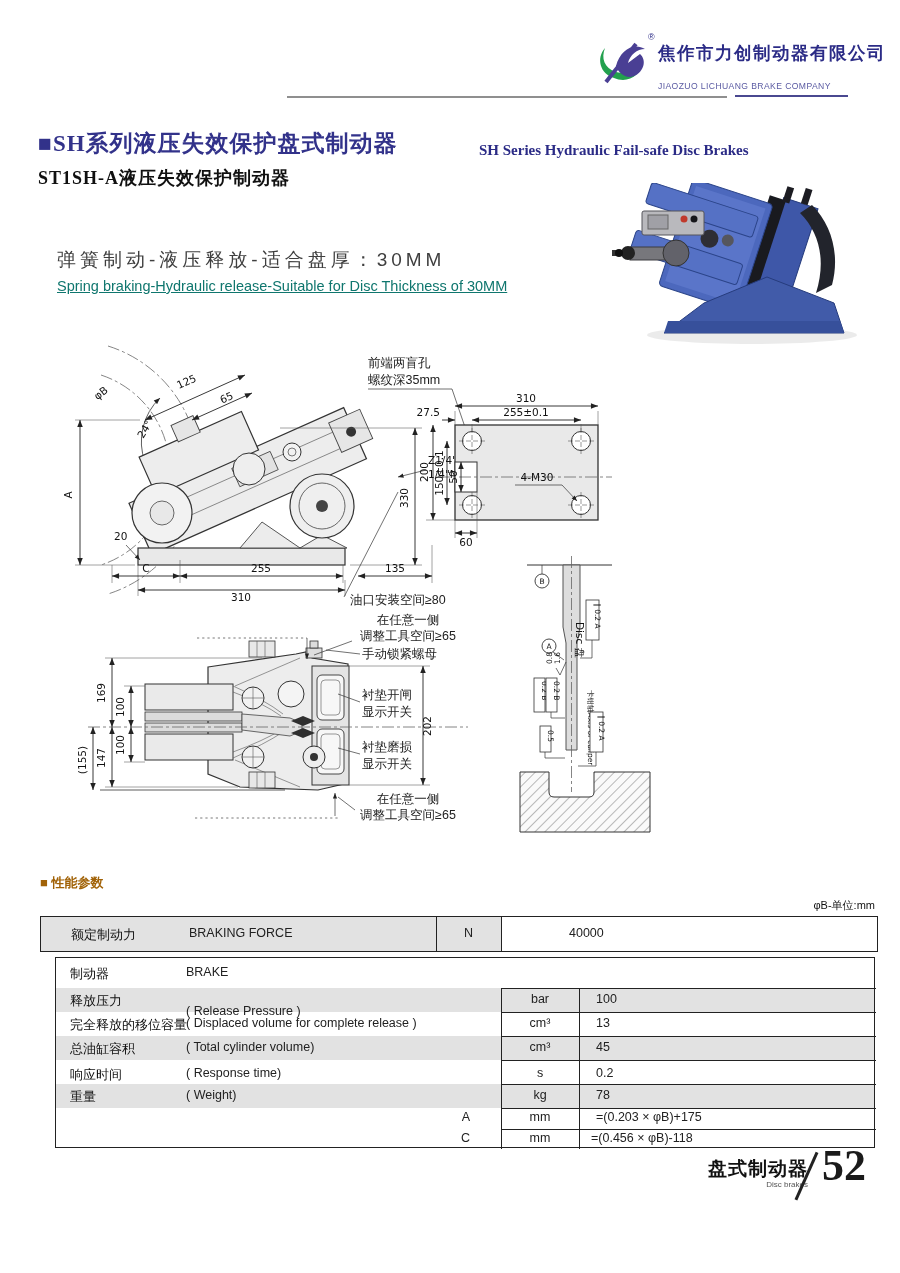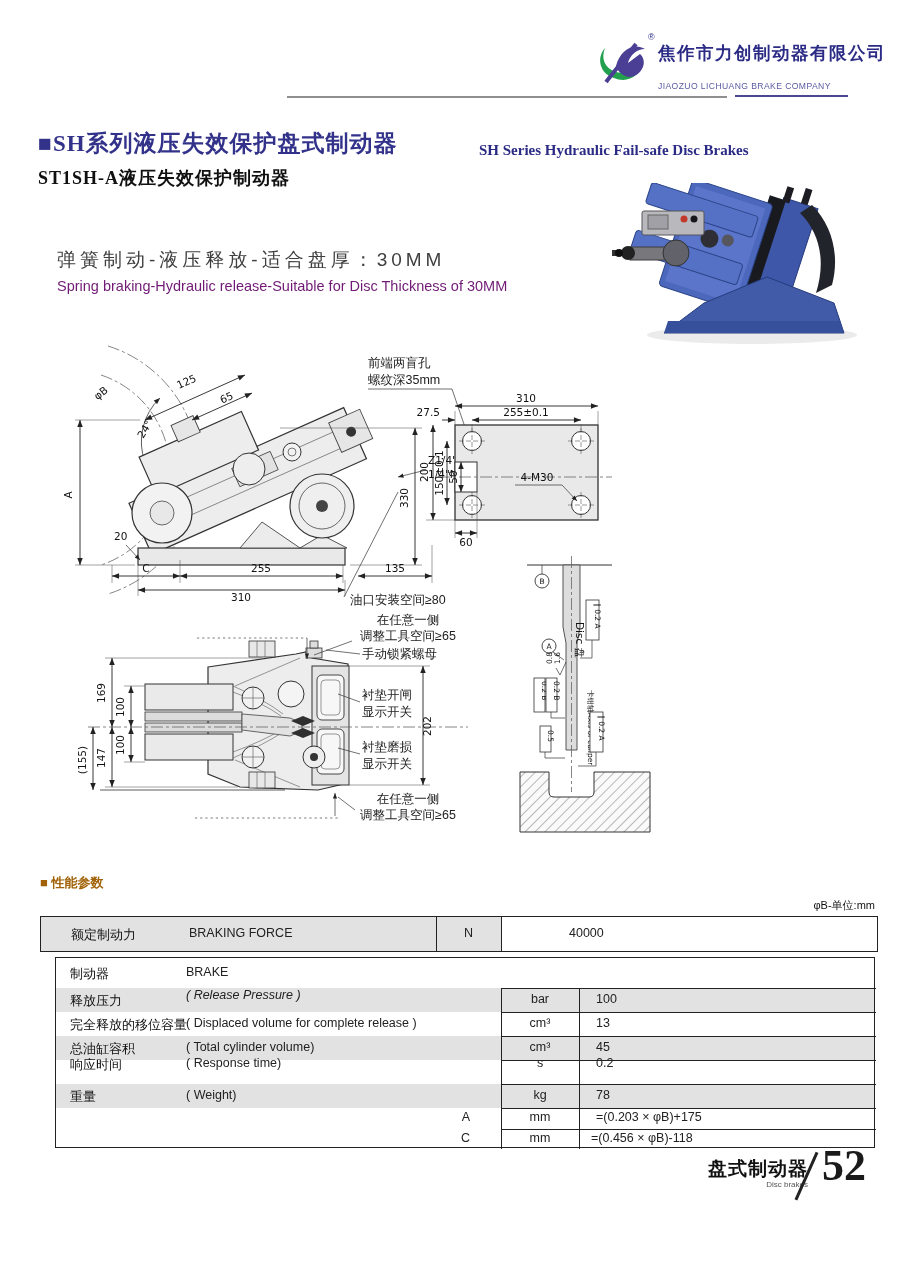--- a/index.html
+++ b/index.html
@@ -16,21 +16,21 @@
   .company-en { font-size:8.6px; color:#5a5aa2; letter-spacing:0.4px; margin-top:16px; }
   .reg-mark { font-size:9px; color:#2b2b86; }
   .bar-gray { height:4.5px; background:#8f8f8f; border-bottom:3px solid #fff; box-shadow:0 4px 0 -3px #aaa; }
   .bar-purple { height:5px; background:#4a4890; border-bottom:3px solid #fff; box-shadow:0 4px 0 -3px #4a4890; }
 
   
   .series-title { font-family:"Liberation Serif","DejaVu Serif",serif; font-size:23px; font-weight:bold; color:#32328a; letter-spacing:1px; }
   .series-title-en { font-family:"Liberation Serif","DejaVu Serif",serif; font-size:15px; font-weight:bold; color:#2b2b86; }
   .model-title { font-family:"Liberation Serif","DejaVu Serif",serif; font-size:18px; font-weight:bold; color:#101010; letter-spacing:1px; }
   .intro-cn { font-size:19px; color:#3f3f3f; letter-spacing:4px; }
-  .intro-en { font-size:14.5px; color:#701a75; }
+  .intro-en { font-size:14.5px; color:#0f766e;text-decoration:underline; }
 
   
   svg text { fill:#111; }
   .t  { font:10.5px "DejaVu Sans",sans-serif; }
   .tc { font:12.5px "Liberation Sans","DejaVu Sans",sans-serif; fill:#222; }
   .tg { font:7.5px "DejaVu Sans",sans-serif; }
   .dl { stroke:#222; stroke-width:0.9; fill:none; }
   .ex { stroke:#555; stroke-width:0.55; fill:none; }
   .ld { stroke:#333; stroke-width:0.7; fill:none; }
   .ol { stroke:#333; stroke-width:1.2; }
@@ -375,37 +375,37 @@
     <div class="cellline" style="left:445px;top:150px;width:375px;height:1px;"></div>
     <div class="cellline" style="left:445px;top:170.5px;width:375px;height:1px;"></div>
 
     <div class="abs" style="left:0;top:0;width:100%;height:30px;">
       <span class="abs ct" style="left:14px;top:7px;">制动器</span>
       <span class="abs et" style="left:130px;top:7px;">BRAKE</span>
     </div>
 
     <div class="abs" style="left:0;top:30px;width:100%;height:24px;">
       <span class="abs ct" style="left:14px;top:4px;">释放压力</span>
-      <span class="abs et" style="left:130px;top:0;font-style:italic;">( Release Pressure )</span>
+      <span class="abs et" style="left:130px;top:16px;">( Release Pressure )</span>
       <span class="abs et" style="left:445px;top:4px;width:78px;text-align:center;">bar</span>
       <span class="abs et" style="left:540px;top:4px;">100</span>
     </div>
     <div class="abs" style="left:0;top:54px;width:100%;height:24px;">
       <span class="abs ct" style="left:14px;top:4px;">完全释放的移位容量</span>
       <span class="abs et" style="left:130px;top:4px;">( Displaced volume for complete release )</span>
       <span class="abs et" style="left:445px;top:4px;width:78px;text-align:center;">cm³</span>
       <span class="abs et" style="left:540px;top:4px;">13</span>
     </div>
     <div class="abs" style="left:0;top:78px;width:100%;height:24px;">
       <span class="abs ct" style="left:14px;top:4px;">总油缸容积</span>
       <span class="abs et" style="left:130px;top:4px;">( Total cylinder volume)</span>
       <span class="abs et" style="left:445px;top:4px;width:78px;text-align:center;">cm³</span>
       <span class="abs et" style="left:540px;top:4px;">45</span>
     </div>
-    <div class="abs" style="left:0;top:94px;width:100%;height:24px;">
+    <div class="abs" style="left:0;top:104px;width:100%;height:24px;">
       <span class="abs ct" style="left:14px;top:4px;">响应时间</span>
       <span class="abs et" style="left:130px;top:4px;">( Response time)</span>
       <span class="abs et" style="left:445px;top:4px;width:78px;text-align:center;">s</span>
       <span class="abs et" style="left:540px;top:4px;">0.2</span>
     </div>
     <div class="abs" style="left:0;top:126px;width:100%;height:24px;">
       <span class="abs ct" style="left:14px;top:4px;">重量</span>
       <span class="abs et" style="left:130px;top:4px;">( Weight)</span>
       <span class="abs et" style="left:445px;top:4px;width:78px;text-align:center;">kg</span>
       <span class="abs et" style="left:540px;top:4px;">78</span>

